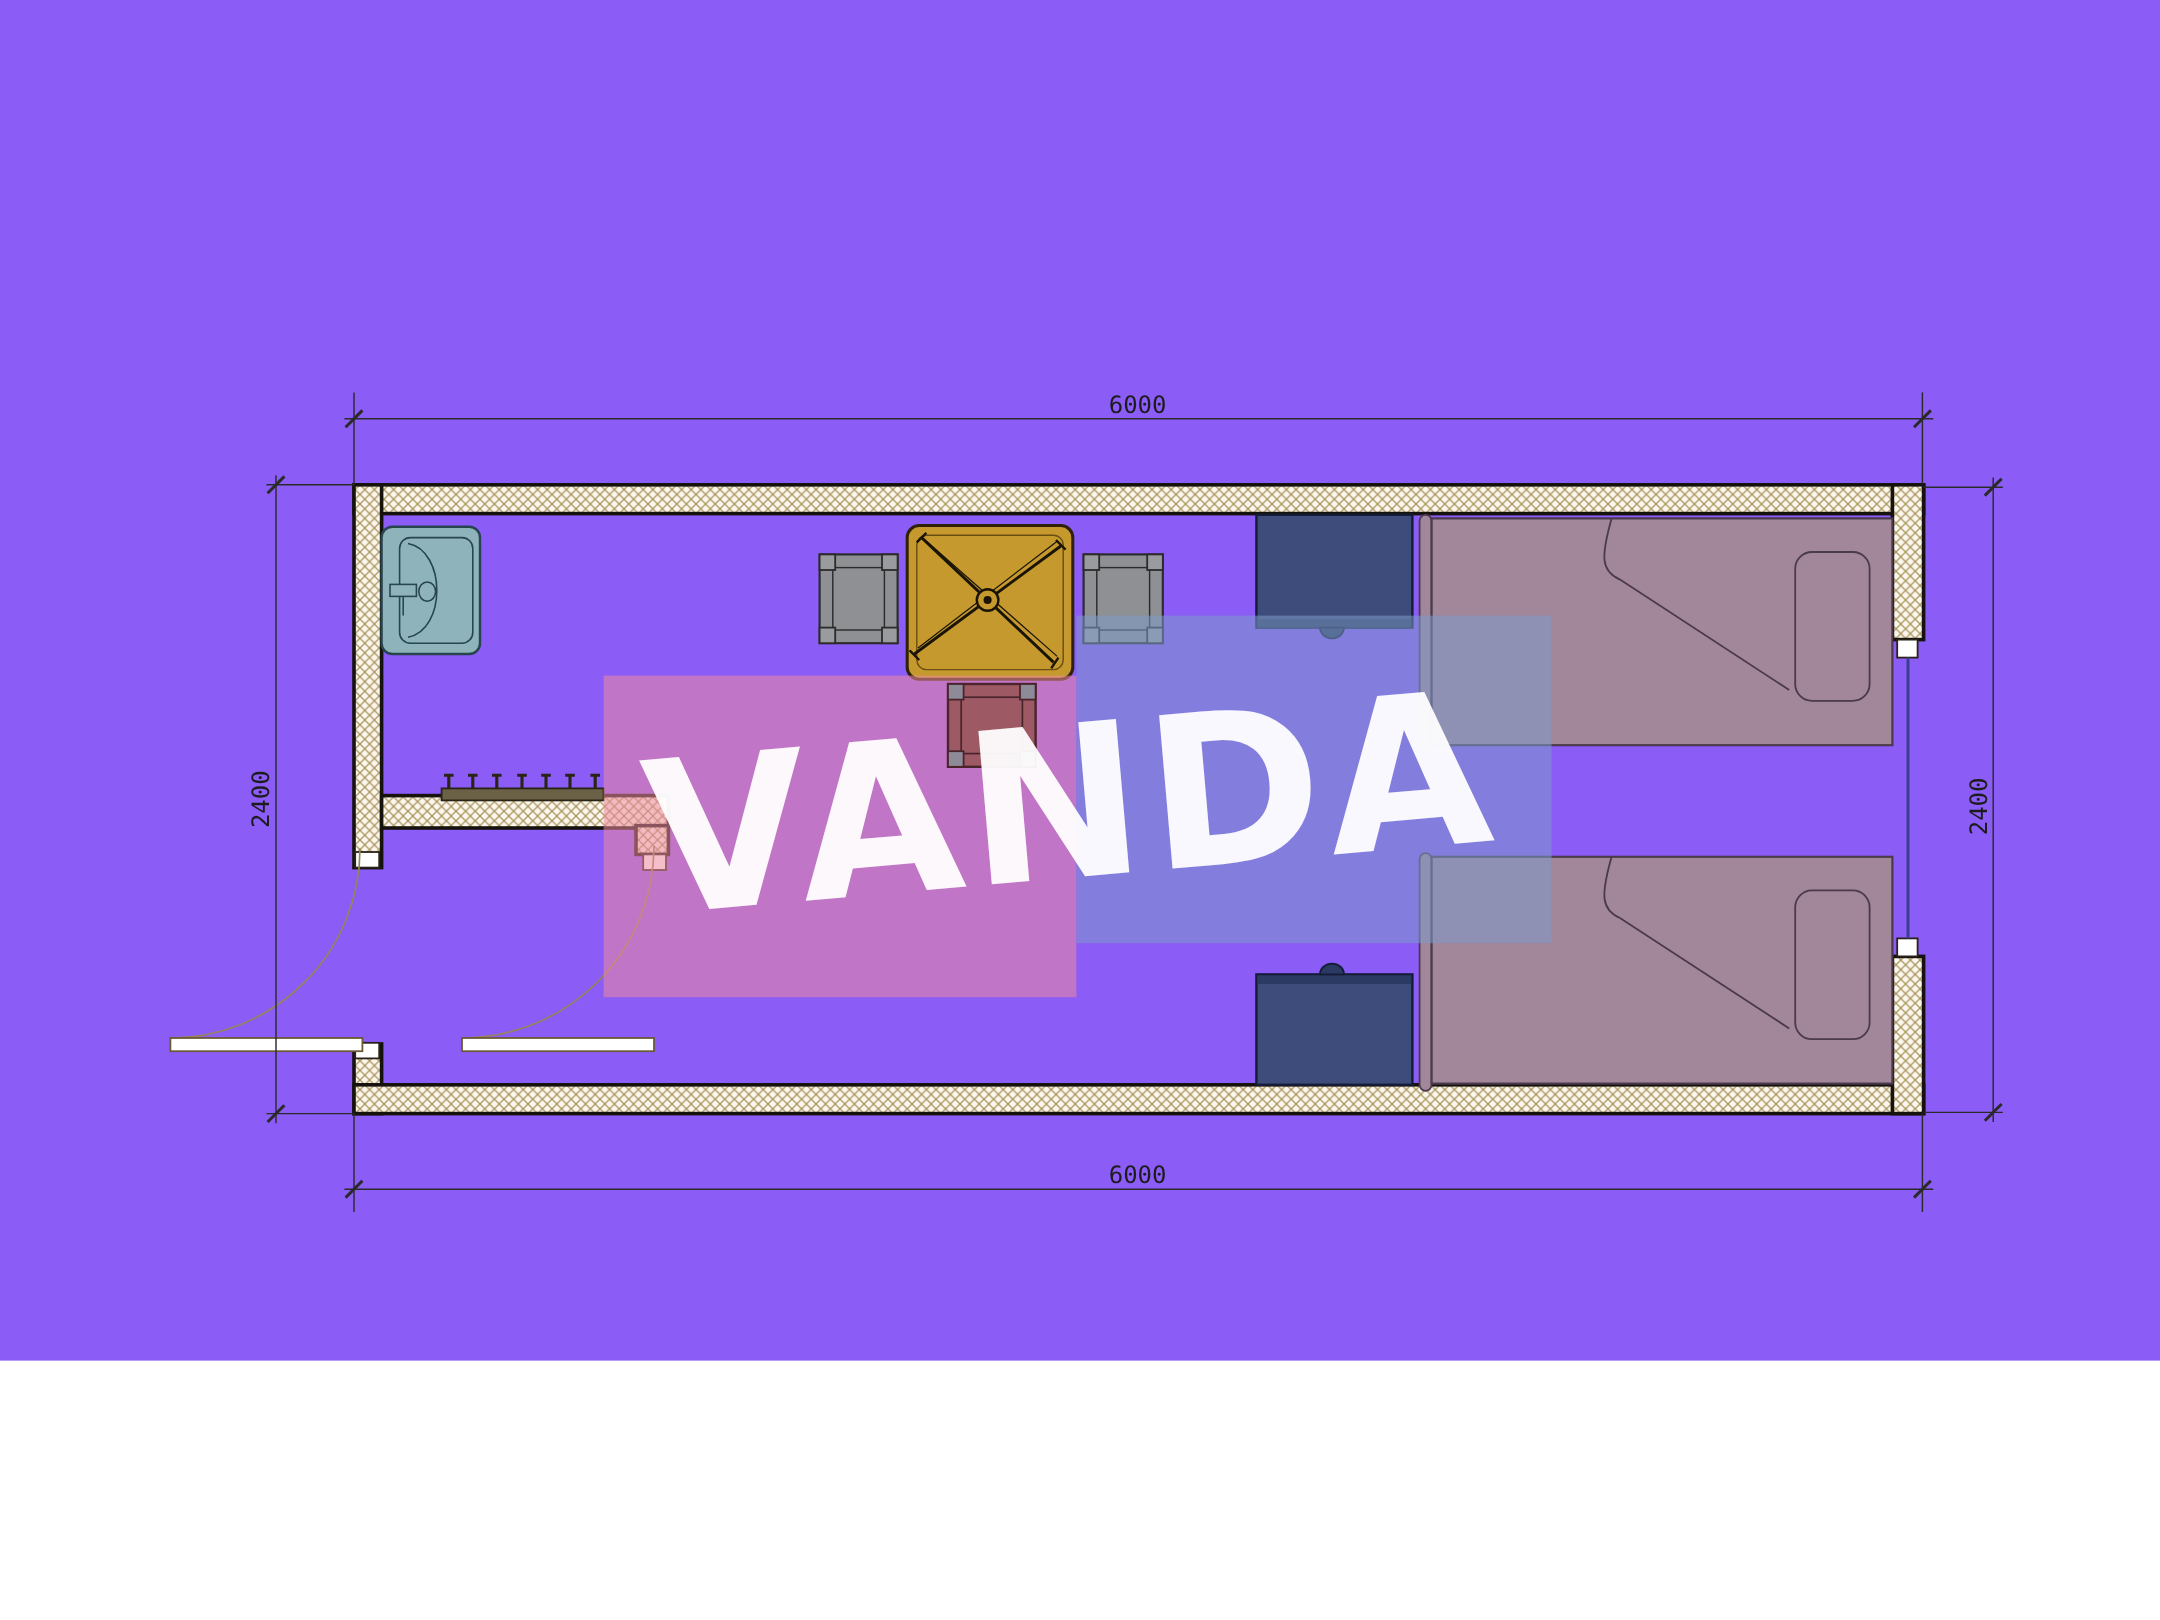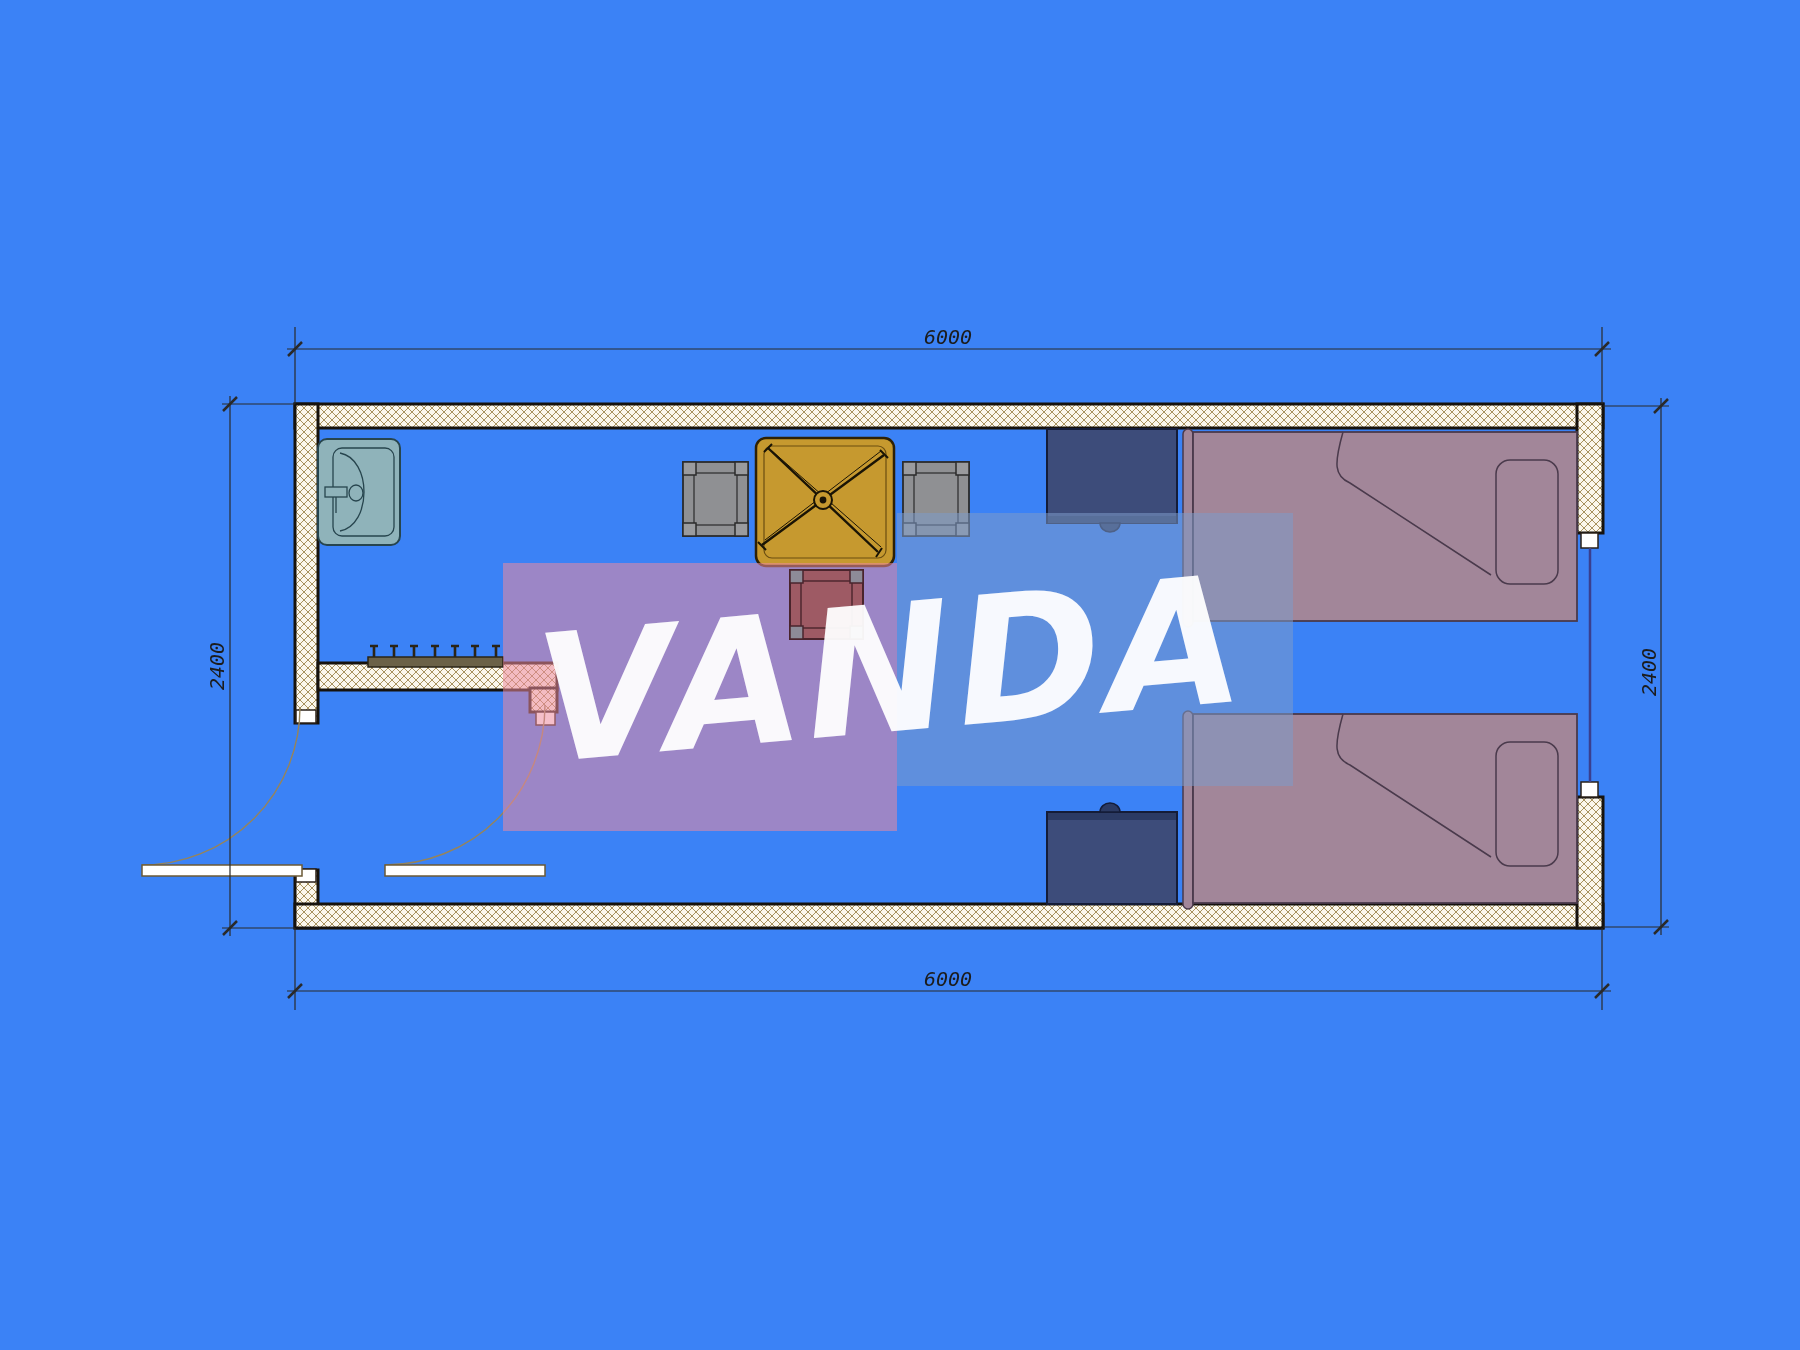--- a/index.html
+++ b/index.html
@@ -1,17 +1,17 @@
 <!DOCTYPE html>
 <html><head>
 <meta charset="utf-8">
 <style>
   html,body{margin:0;padding:0;background:#ffffff;}
-  .canvas{position:relative;width:1800px;height:1350px;background:#3b82f6;overflow:hidden;
-          font-family:"DejaVu Sans","Liberation Sans",sans-serif;font-style:italic;}
+  .canvas{position:relative;width:1800px;height:1134px;background:#8b5cf6;overflow:hidden;
+          font-family:"DejaVu Sans","Liberation Sans",sans-serif;}
   svg{position:absolute;left:0;top:0;}
   .dimtxt{font-family:"DejaVu Sans Mono","Liberation Mono",monospace;fill:#1c1c1c;}
 </style>
 </head>
 <body>
 
 <div class="canvas">
 <svg width="1800" height="1350" viewBox="0 0 1800 1350">
   <defs>
     <pattern id="hatch" width="8" height="8" patternUnits="userSpaceOnUse">

